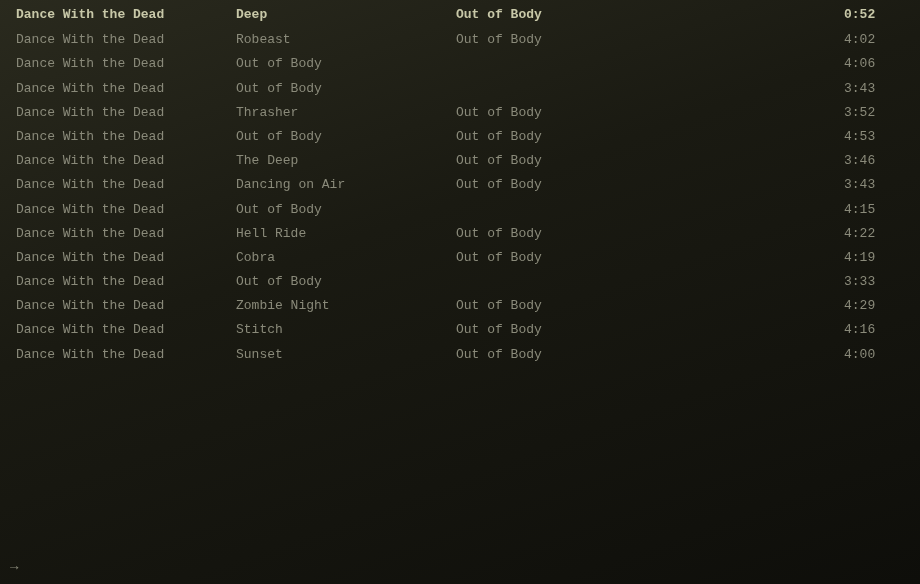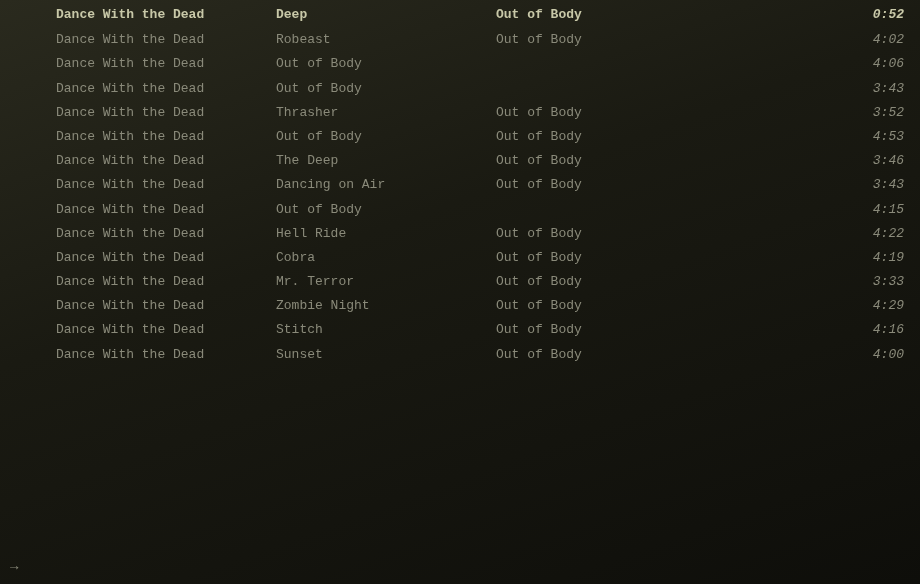--- a/index.html
+++ b/index.html
@@ -22,21 +22,20 @@
     .track-list {
       padding: 0;
       margin: 0;
     }
 
     .track-row {
       display: flex;
       align-items: center;
       padding: 3px 16px;
       line-height: 1.4;
-      margin-left: 40px;
     }
 
     .track-row.header {
       color: #c8c8a8;
       font-weight: bold;
       padding-top: 6px;
       padding-bottom: 4px;
     }
 
     .col-artist {
@@ -48,22 +47,21 @@
       width: 220px;
       flex-shrink: 0;
     }
 
     .col-album {
       flex: 1;
     }
 
     .col-duration {
       width: 60px;
-      text-align: right;
-      font-style: italic;
+      text-align: left;
     }
 
     .arrow-indicator {
       position: absolute;
       bottom: 10px;
       left: 10px;
       color: #8a8a7a;
       font-size: 14px;
     }
   </style>
@@ -130,21 +128,20 @@
       <span class="col-duration">4:22</span>
     </div>
     <div class="track-row">
       <span class="col-artist">Dance With the Dead</span>
       <span class="col-title">Cobra</span>
       <span class="col-album">Out of Body</span>
       <span class="col-duration">4:19</span>
     </div>
     <div class="track-row">
       <span class="col-artist">Dance With the Dead</span>
-      <span class="col-title">Mr. Terror</span>
       <span class="col-album">Out of Body</span>
       <span class="col-duration">3:33</span>
     </div>
     <div class="track-row">
       <span class="col-artist">Dance With the Dead</span>
       <span class="col-title">Zombie Night</span>
       <span class="col-album">Out of Body</span>
       <span class="col-duration">4:29</span>
     </div>
     <div class="track-row">

